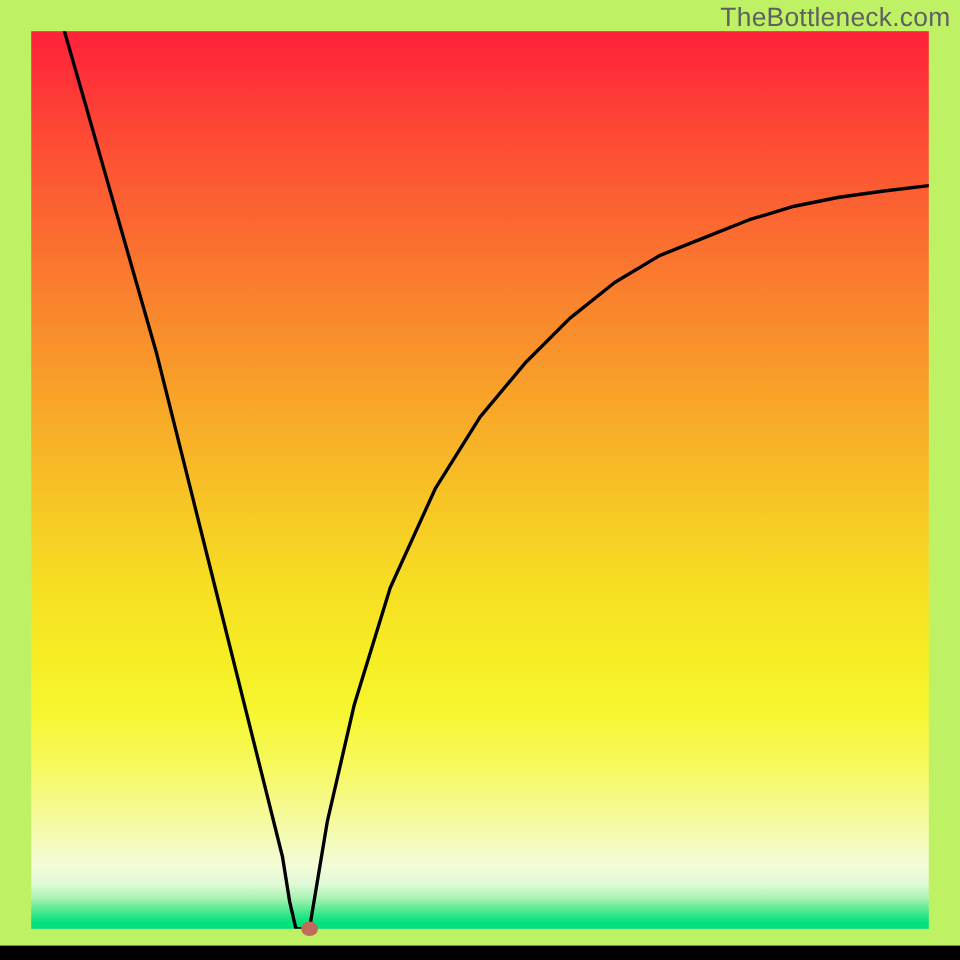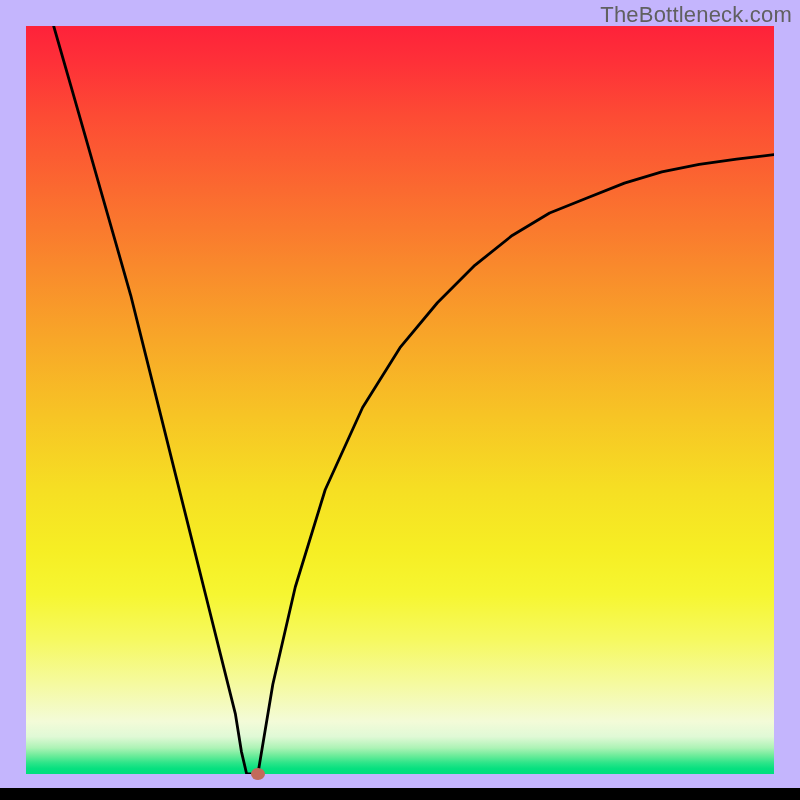--- a/index.html
+++ b/index.html
@@ -8,21 +8,21 @@
     width: 800px;
     height: 800px;
     background: #000;
     font-family: Arial, Helvetica, sans-serif;
     overflow: hidden;
   }
   .frame {
     position: relative;
     width: 800px;
     height: 788px;
-    background: #c4b5fd;
+    background: #bef264;
     text-decoration: underline;
   }
   .watermark {
     position: absolute;
     top: 2px;
     right: 8px;
     color: #606060;
     font-size: 22px;
     font-weight: 500;
     letter-spacing: 0.2px;

